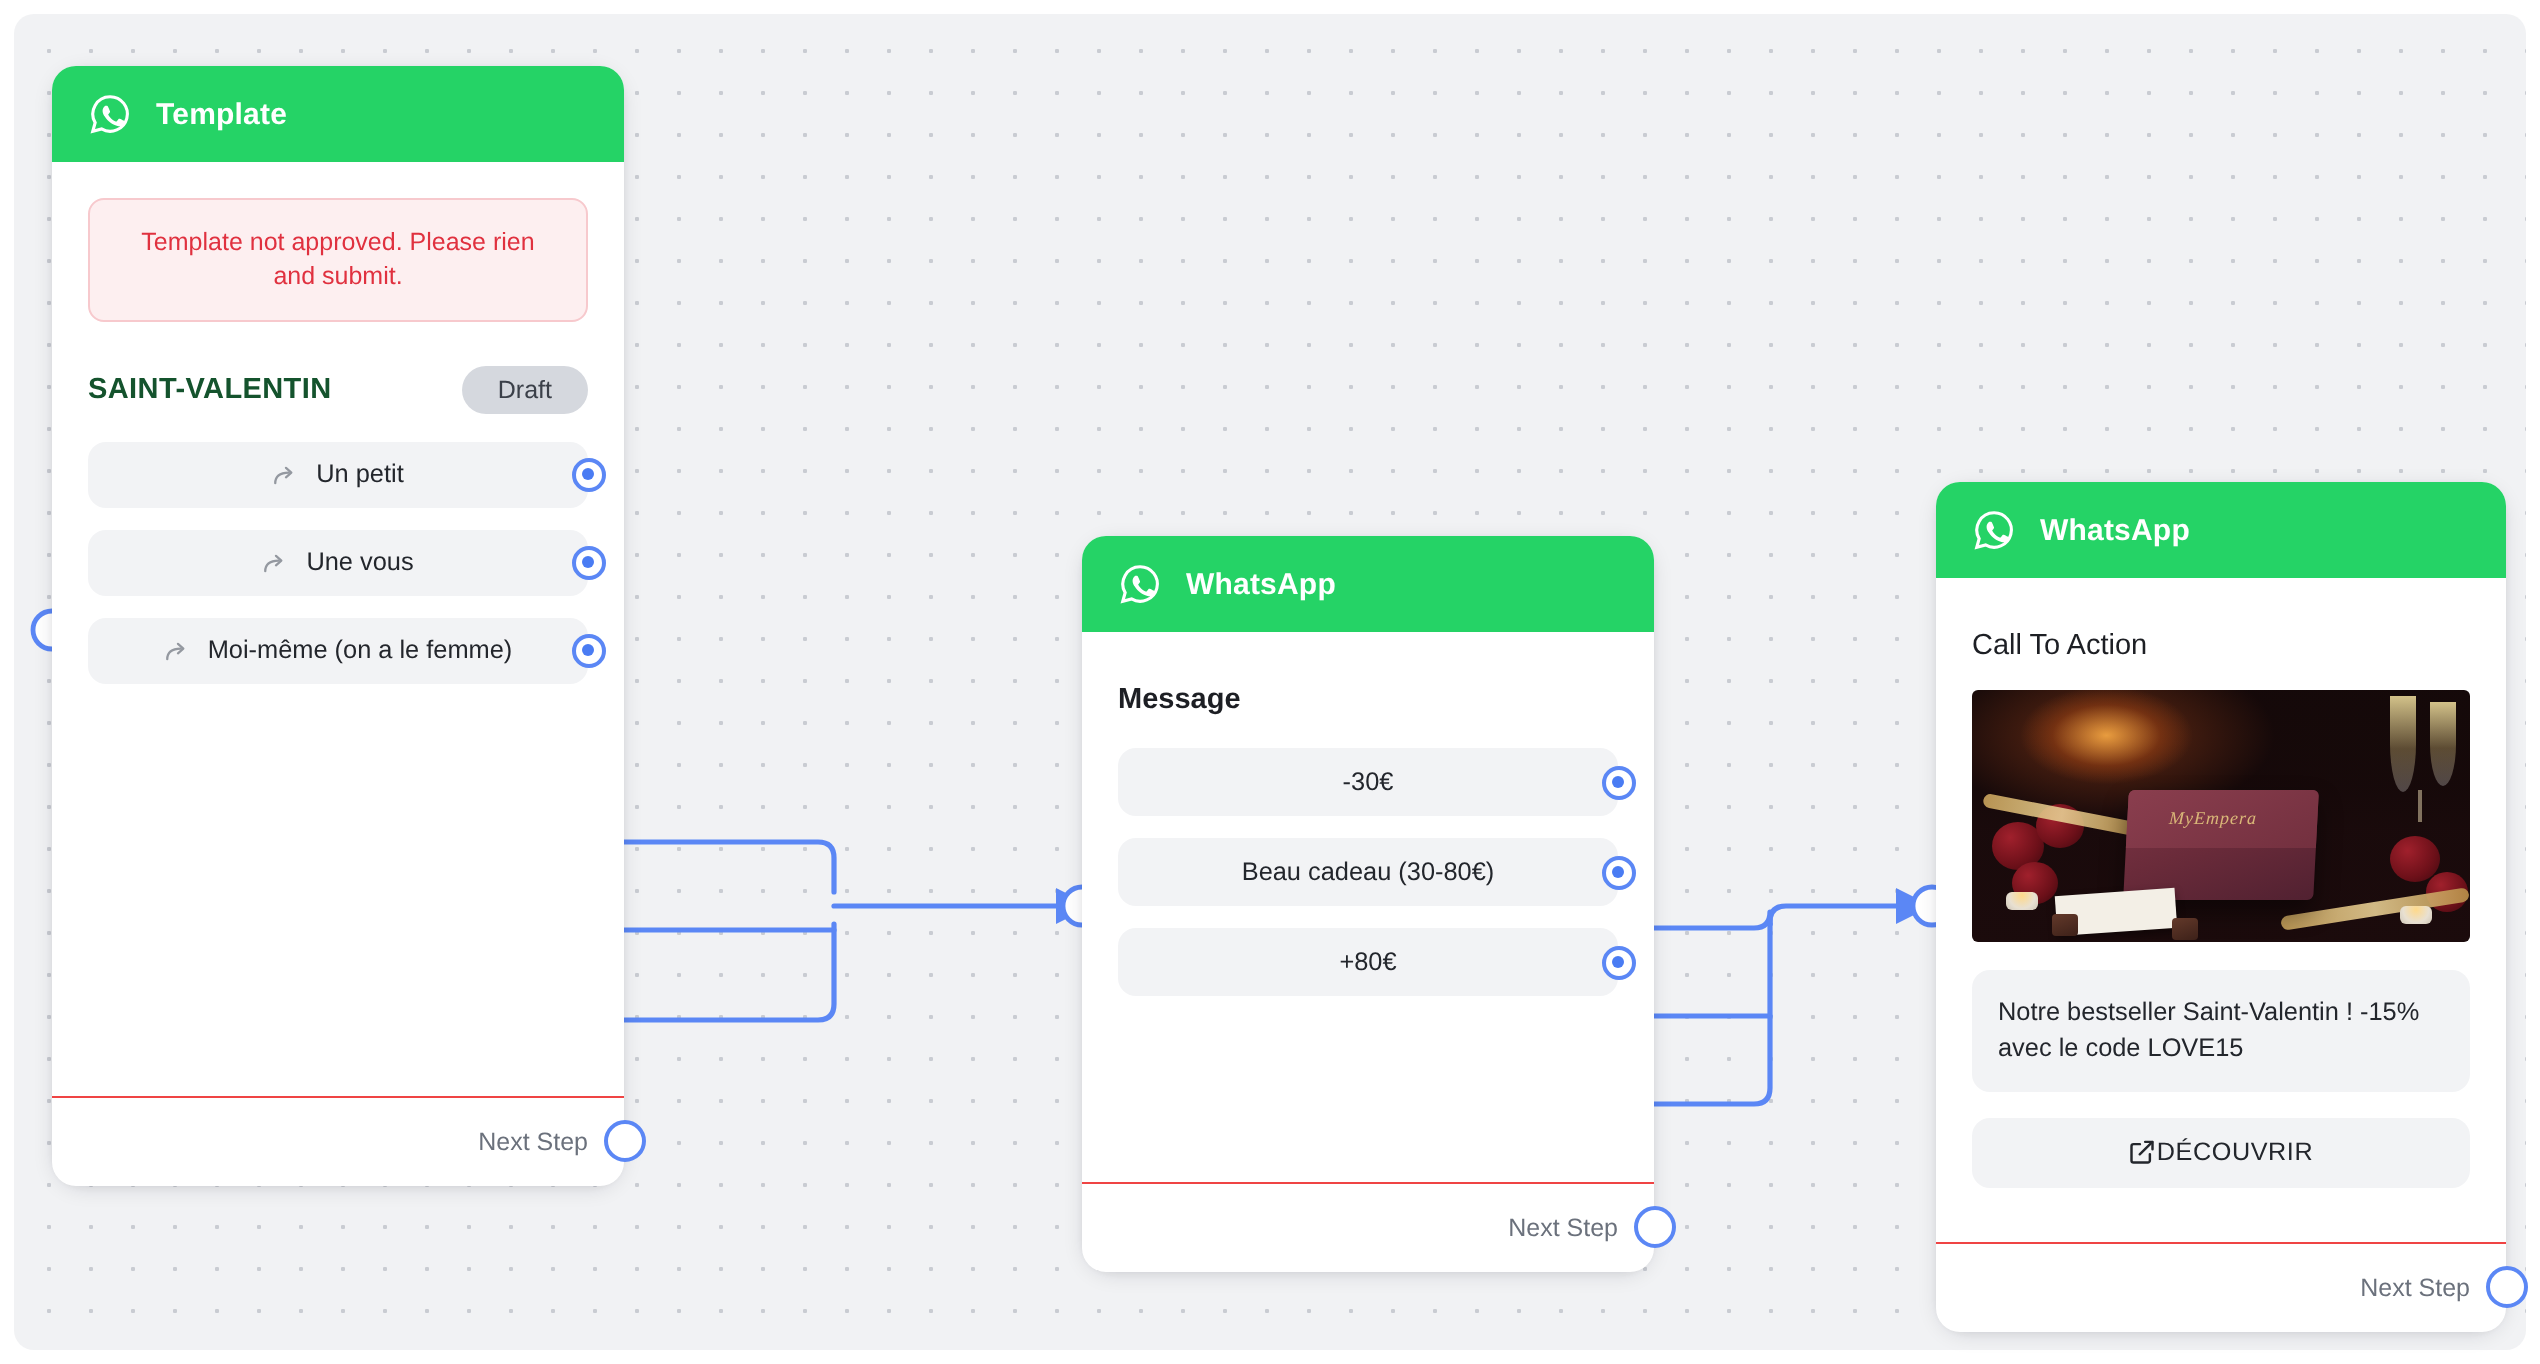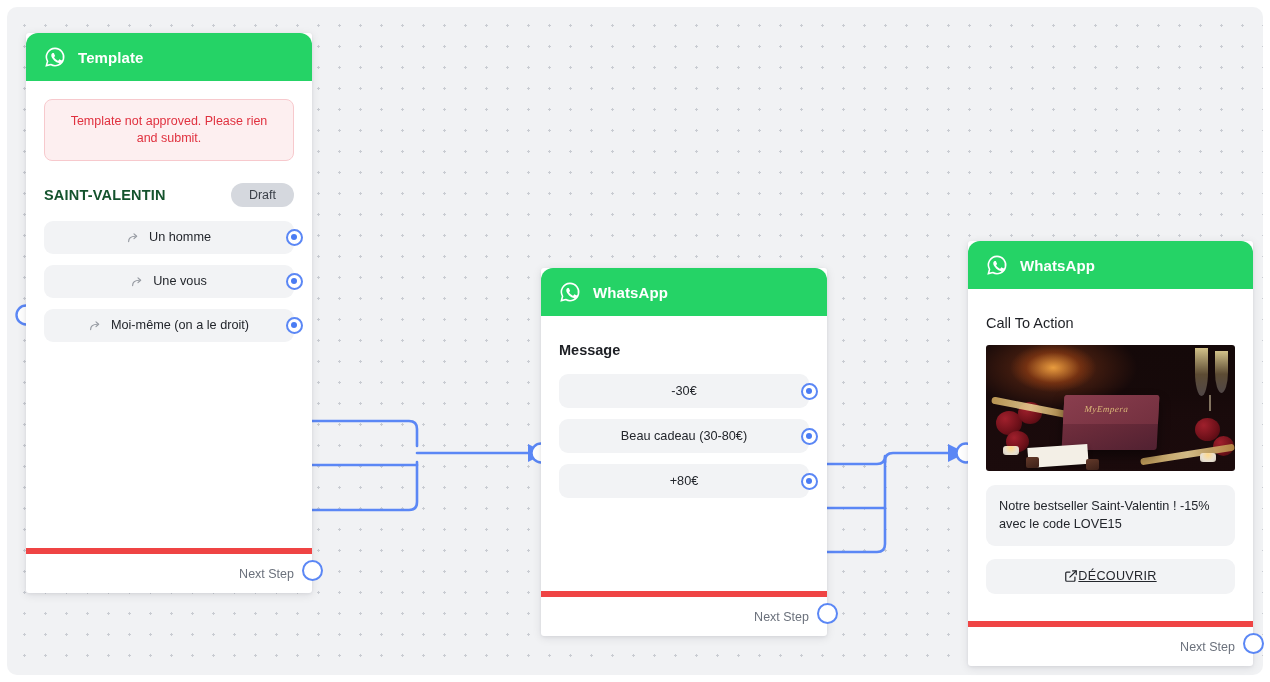--- a/index.html
+++ b/index.html
@@ -23,21 +23,21 @@
     overflow: hidden;
   }
 
   
   #wires { position: absolute; left: 0; top: 0; width: 1270px; height: 682px; pointer-events: none; }
 
   
   .card {
     position: absolute;
     background: #ffffff;
-    border-radius: 3px;
+    border-radius: 16px;
     box-shadow: 0 2px 10px rgba(16,24,40,.10), 0 1px 3px rgba(16,24,40,.06);
     overflow: visible;
   }
   .card-inner { border-radius: 12px; overflow: hidden; background:#fff; height:100%; }
   .card-head {
     height: 48px;
     background: #25d366;
     display: flex; align-items: center;
     padding: 0 18px;
     gap: 12px;
@@ -102,21 +102,21 @@
   .reply .reply-icon { width: 13px; height: 13px; opacity: .62; }
 
   .section-label {
     font-size: 14.5px; color: #1d1f24; font-weight: normal;
     margin-top: 4px; margin-bottom: 2px;
   }
 
   .footer {
     position: absolute; left: 0; right: 0; bottom: 0;
     height: 45px;
-    border-top: 6px solid #ef4444;
+    border-top: 1px solid #ef4444;
     display: flex; align-items: center; justify-content: flex-end;
     padding-right: 18px;
     font-size: 12.5px; color: #6b717c;
   }
 
   
   .port {
     position: absolute;
     width: 17px; height: 17px;
     border-radius: 50%;
@@ -204,21 +204,21 @@
   .cta-text {
     margin-top: 14px;
     background: #f2f3f5; border-radius: 9px;
     padding: 12px 13px; font-size: 12.7px; line-height: 1.45; color: #23262c;
   }
   .cta-btn {
     margin-top: 13px;
     background: #f2f3f5; border-radius: 9px;
     height: 35px;
     display:flex; align-items:center; justify-content:center; gap: 0;
-    font-size: 12.6px; color: #23262c; letter-spacing: .3px; text-decoration: underline;
+    font-size: 12.6px; color: #23262c; letter-spacing: .3px;
   }
   .cta-btn .ext-icon { width: 14px; height: 14px; }
 </style>
 </head>
 <body>
 
 <div id="canvas"></div>
 
 <svg id="wires" viewBox="0 0 1270 682">
   <g fill="none" stroke="#5b87f5" stroke-width="2.6" stroke-linecap="round" stroke-linejoin="round">
@@ -262,41 +262,41 @@
 
 
       <div class="reply-list">
         <div class="reply">
           <span class="reply-icon">
             <svg viewBox="0 0 16 16" width="13" height="13" fill="none" stroke="#5c626d" stroke-width="1.4" stroke-linecap="round" stroke-linejoin="round">
               <path d="M2 13c0-4.2 2.6-6.4 8.3-6.5"></path>
                 <path d="M8.6 3.6 11.9 6.5 8.6 9.4"></path>
             </svg>
           </span>
-          <span>Un homme</span>
+          <span>Un petit</span>
           <span class="port port-out" style="top:8px;"></span>
         </div>
         <div class="reply">
           <span class="reply-icon">
             <svg viewBox="0 0 16 16" width="13" height="13" fill="none" stroke="#5c626d" stroke-width="1.4" stroke-linecap="round" stroke-linejoin="round">
               <path d="M2 13c0-4.2 2.6-6.4 8.3-6.5"></path>
                 <path d="M8.6 3.6 11.9 6.5 8.6 9.4"></path>
             </svg>
           </span>
           <span>Une vous</span>
           <span class="port port-out" style="top:8px;"></span>
         </div>
         <div class="reply">
           <span class="reply-icon">
             <svg viewBox="0 0 16 16" width="13" height="13" fill="none" stroke="#5c626d" stroke-width="1.4" stroke-linecap="round" stroke-linejoin="round">
               <path d="M2 13c0-4.2 2.6-6.4 8.3-6.5"></path>
                 <path d="M8.6 3.6 11.9 6.5 8.6 9.4"></path>
             </svg>
           </span>
-          <span>Moi-même (on a le droit)</span>
+          <span>Moi-même (on a le femme)</span>
           <span class="port port-out" style="top:8px;"></span>
         </div>
       </div>
     </div>
 
     <div class="footer">
       <span>Next Step</span>
     </div>
   </div>
   <div class="next-port"></div>

